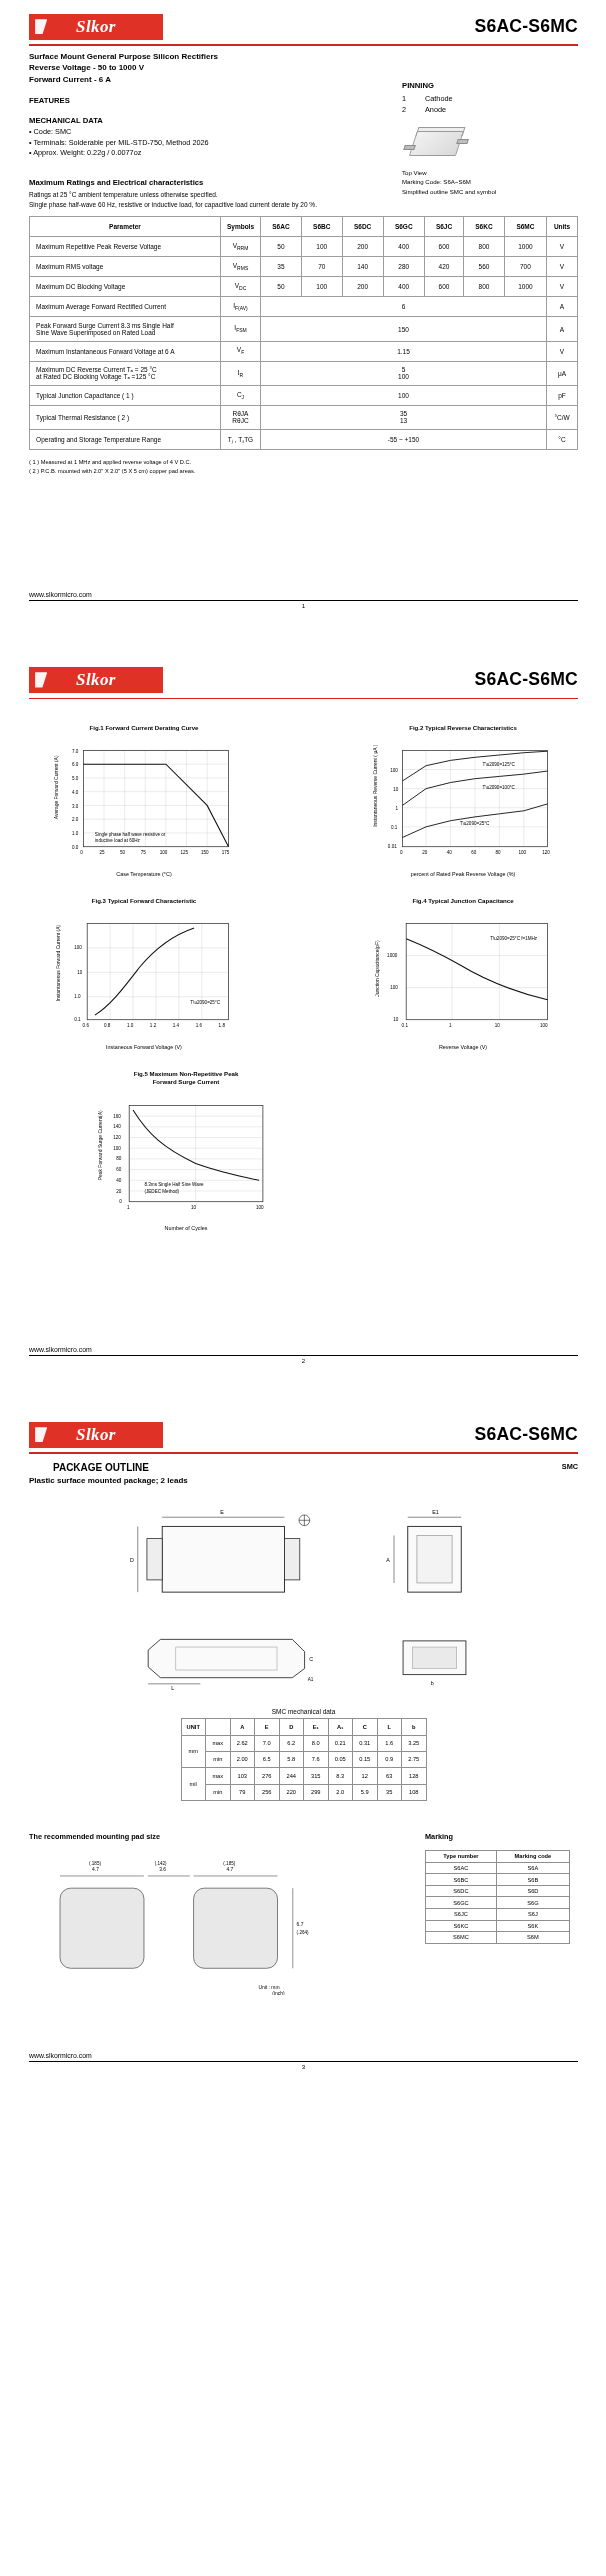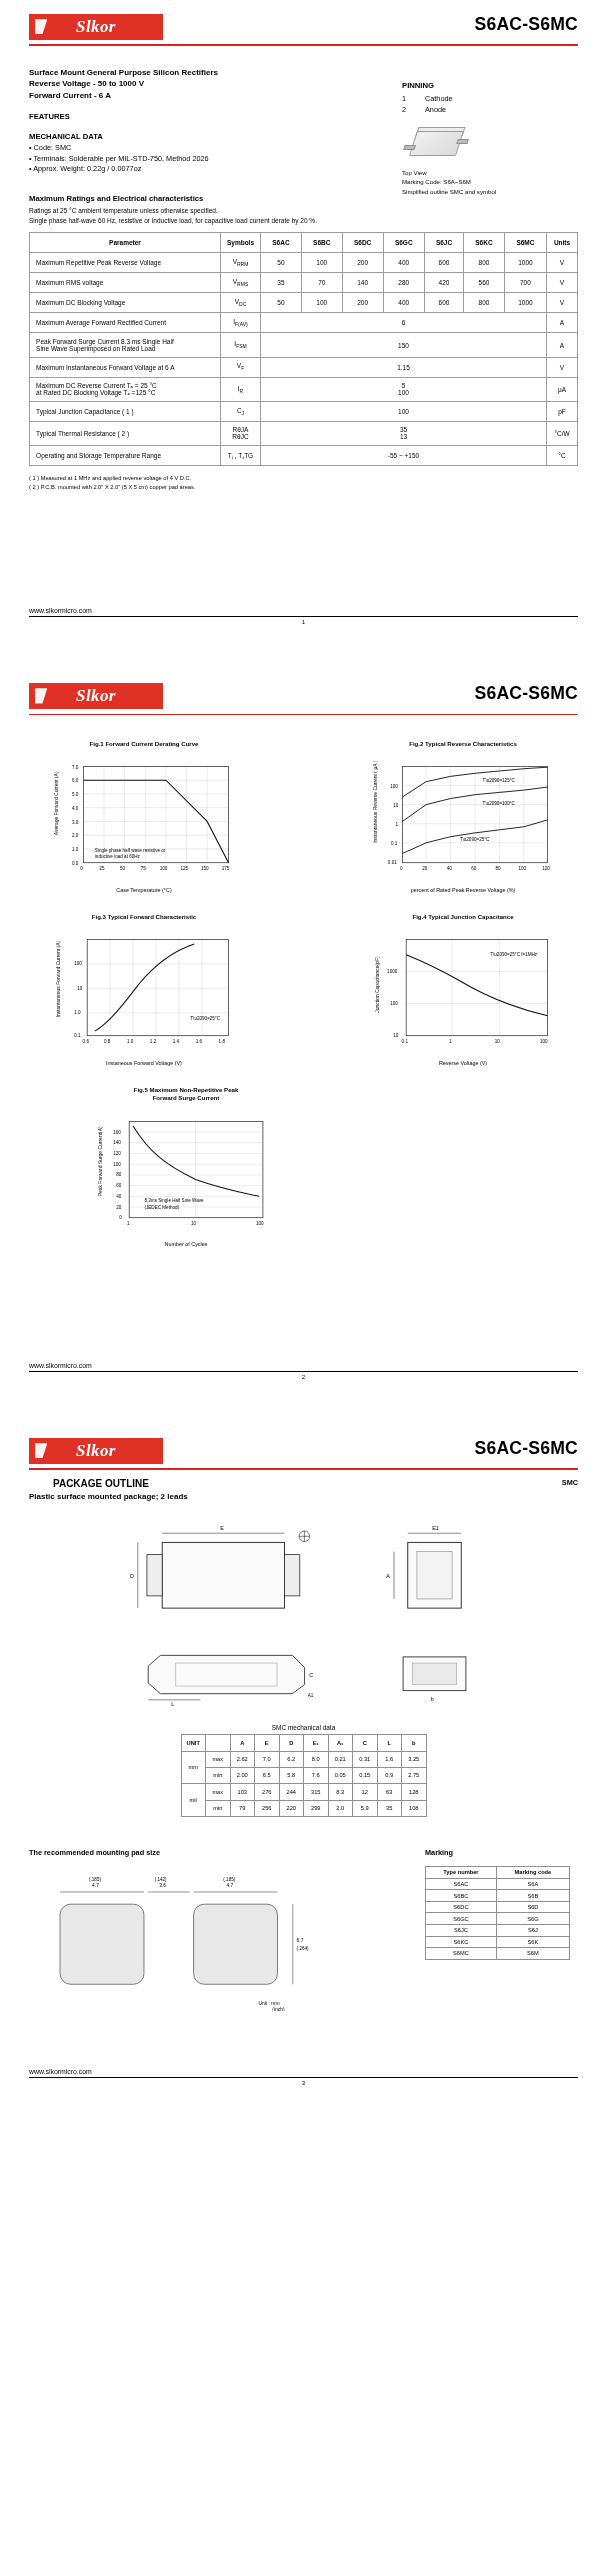--- a/index.html
+++ b/index.html
@@ -12,20 +12,21 @@
     -webkit-font-smoothing: antialiased;
   }
   .page {
     width: 607px;
     position: relative;
     padding: 0 0 0 0;
   }
   
   .logo-bar {
     display: flex;
+    align-items: center;
     justify-content: space-between;
     padding: 13.8px 29px 0 29px;
   }
   .logo {
     width: 134px;
     height: 26px;
     background: #e03127;
     position: relative;
     display: flex;
     align-items: center;
@@ -51,21 +52,21 @@
     font-size: 17.6px;
     font-weight: bold;
     letter-spacing: 0.2px;
   }
   .hr-red {
     height: 1.5px;
     background: #d8231c;
     margin: 4.6px 29px 0 29px;
   }
   
-  .body1 { padding: 21px 29px 0 29px; position: relative; }
+  .body1 { padding: 5px 29px 0 29px; position: relative; }
   .h-title { font-size: 8px; font-weight: bold; line-height: 11.5px; }
   .sec-h { font-size: 7.7px; font-weight: bold; margin-top: 10.7px; }
   .bullets { font-size: 7.3px; line-height: 10.7px; margin-top: 2.3px; }
   .mech { font-size: 7.3px; line-height: 10.7px; margin-top: 2.3px;}
   .pinning {
     position: absolute;
     right: 29px;
     top: 10.7px;
     width: 176px;
     font-size: 7.3px;

